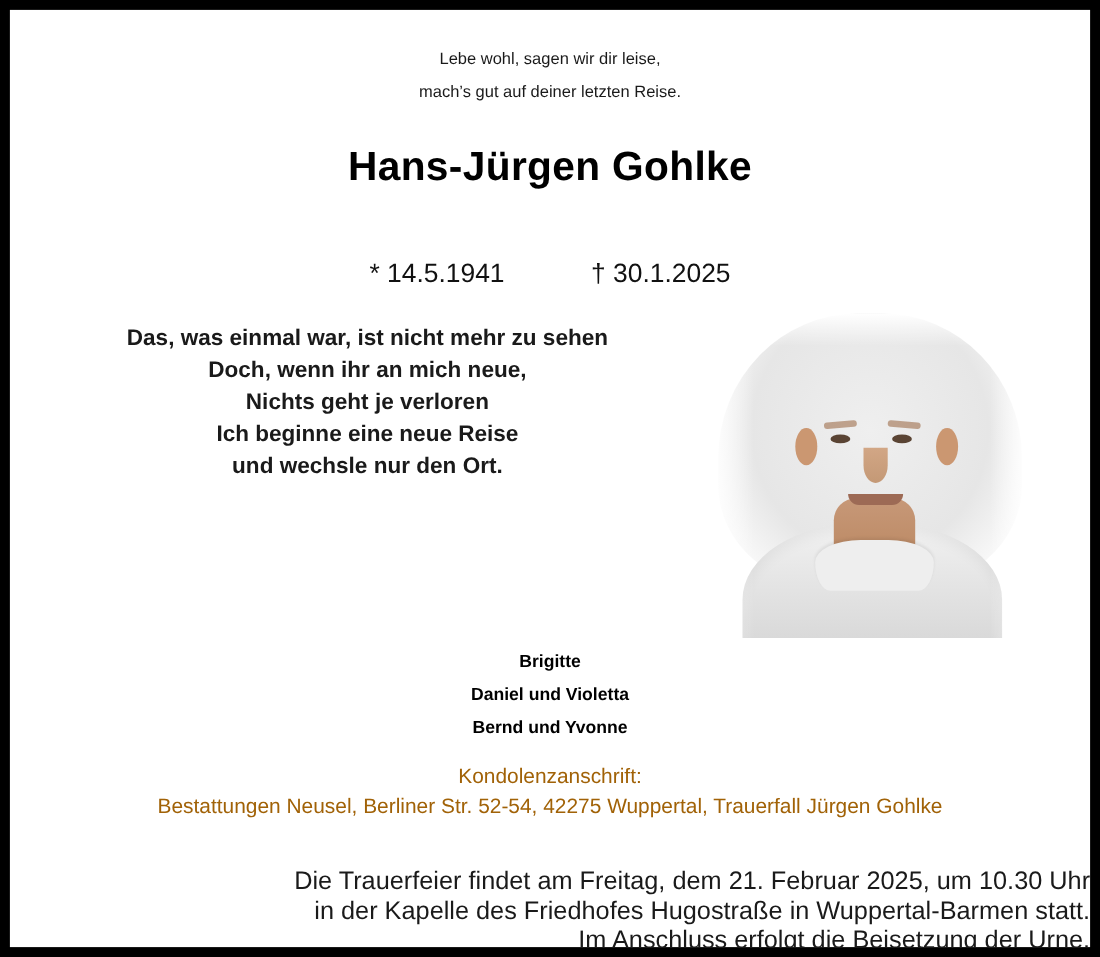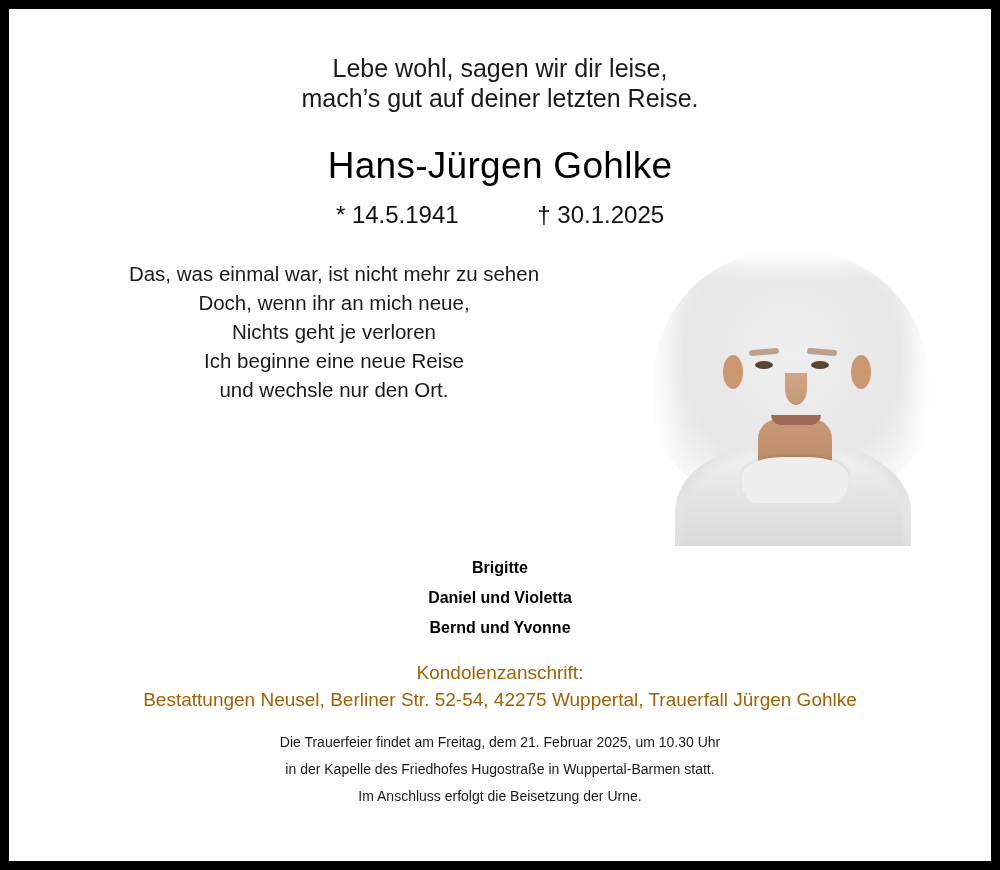--- a/index.html
+++ b/index.html
@@ -27,58 +27,60 @@
     width: 100%;
     height: 100%;
     background: #ffffff;
     box-sizing: border-box;
     overflow: hidden;
   }
   .center {
     text-align: center;
   }
   .motto {
-    margin-top: 44px;
-    font-size: 25px;
+    margin-top: 30px;
+    font-size: 15px;
     line-height: 30px;
     color: #1a1a1a;
   }
   .name {
     margin-top: 32px;
     font-size: 37px;
-    font-weight: normal;
+    font-weight: bold;
     letter-spacing: 0.3px;
     color: #000000;
   }
   .dates {
     margin-top: 14px;
     font-size: 24px;
     color: #111111;
   }
   .dates .birth {
     display: inline-block;
   }
   .dates .death {
     display: inline-block;
     margin-left: 72px;
+    margin-top: 48px;
   }
   .middle {
     position: relative;
     margin-top: 30px;
     height: 300px;
   }
   .poem {
     position: absolute;
     left: 60px;
     top: 0;
     width: 530px;
     text-align: center;
     font-size: 20.5px;
     line-height: 29px;
     color: #1a1a1a;
+    font-weight: bold;
   }
   .portrait {
     position: absolute;
     right: 56px;
     top: -8px;
     width: 290px;
     height: 295px;
   }
   
   .photo-wrap {
@@ -203,23 +205,23 @@
   }
   .family div { white-space: nowrap; }
   .condolence {
     margin-top: 16px;
     text-align: center;
     font-size: 19px;
     line-height: 27px;
     color: #a16207;
   }
   .ceremony {
-    margin-top: 16px;
-    text-align: center;
-    font-size: 14px;
+    margin-top: 40px;
+    text-align: right;
+    font-size: 23px;
     line-height: 27px;
     color: #1a1a1a;
   }
 </style>
 </head>
 <body>
 
 <div class="page">
   <div class="card">
 

